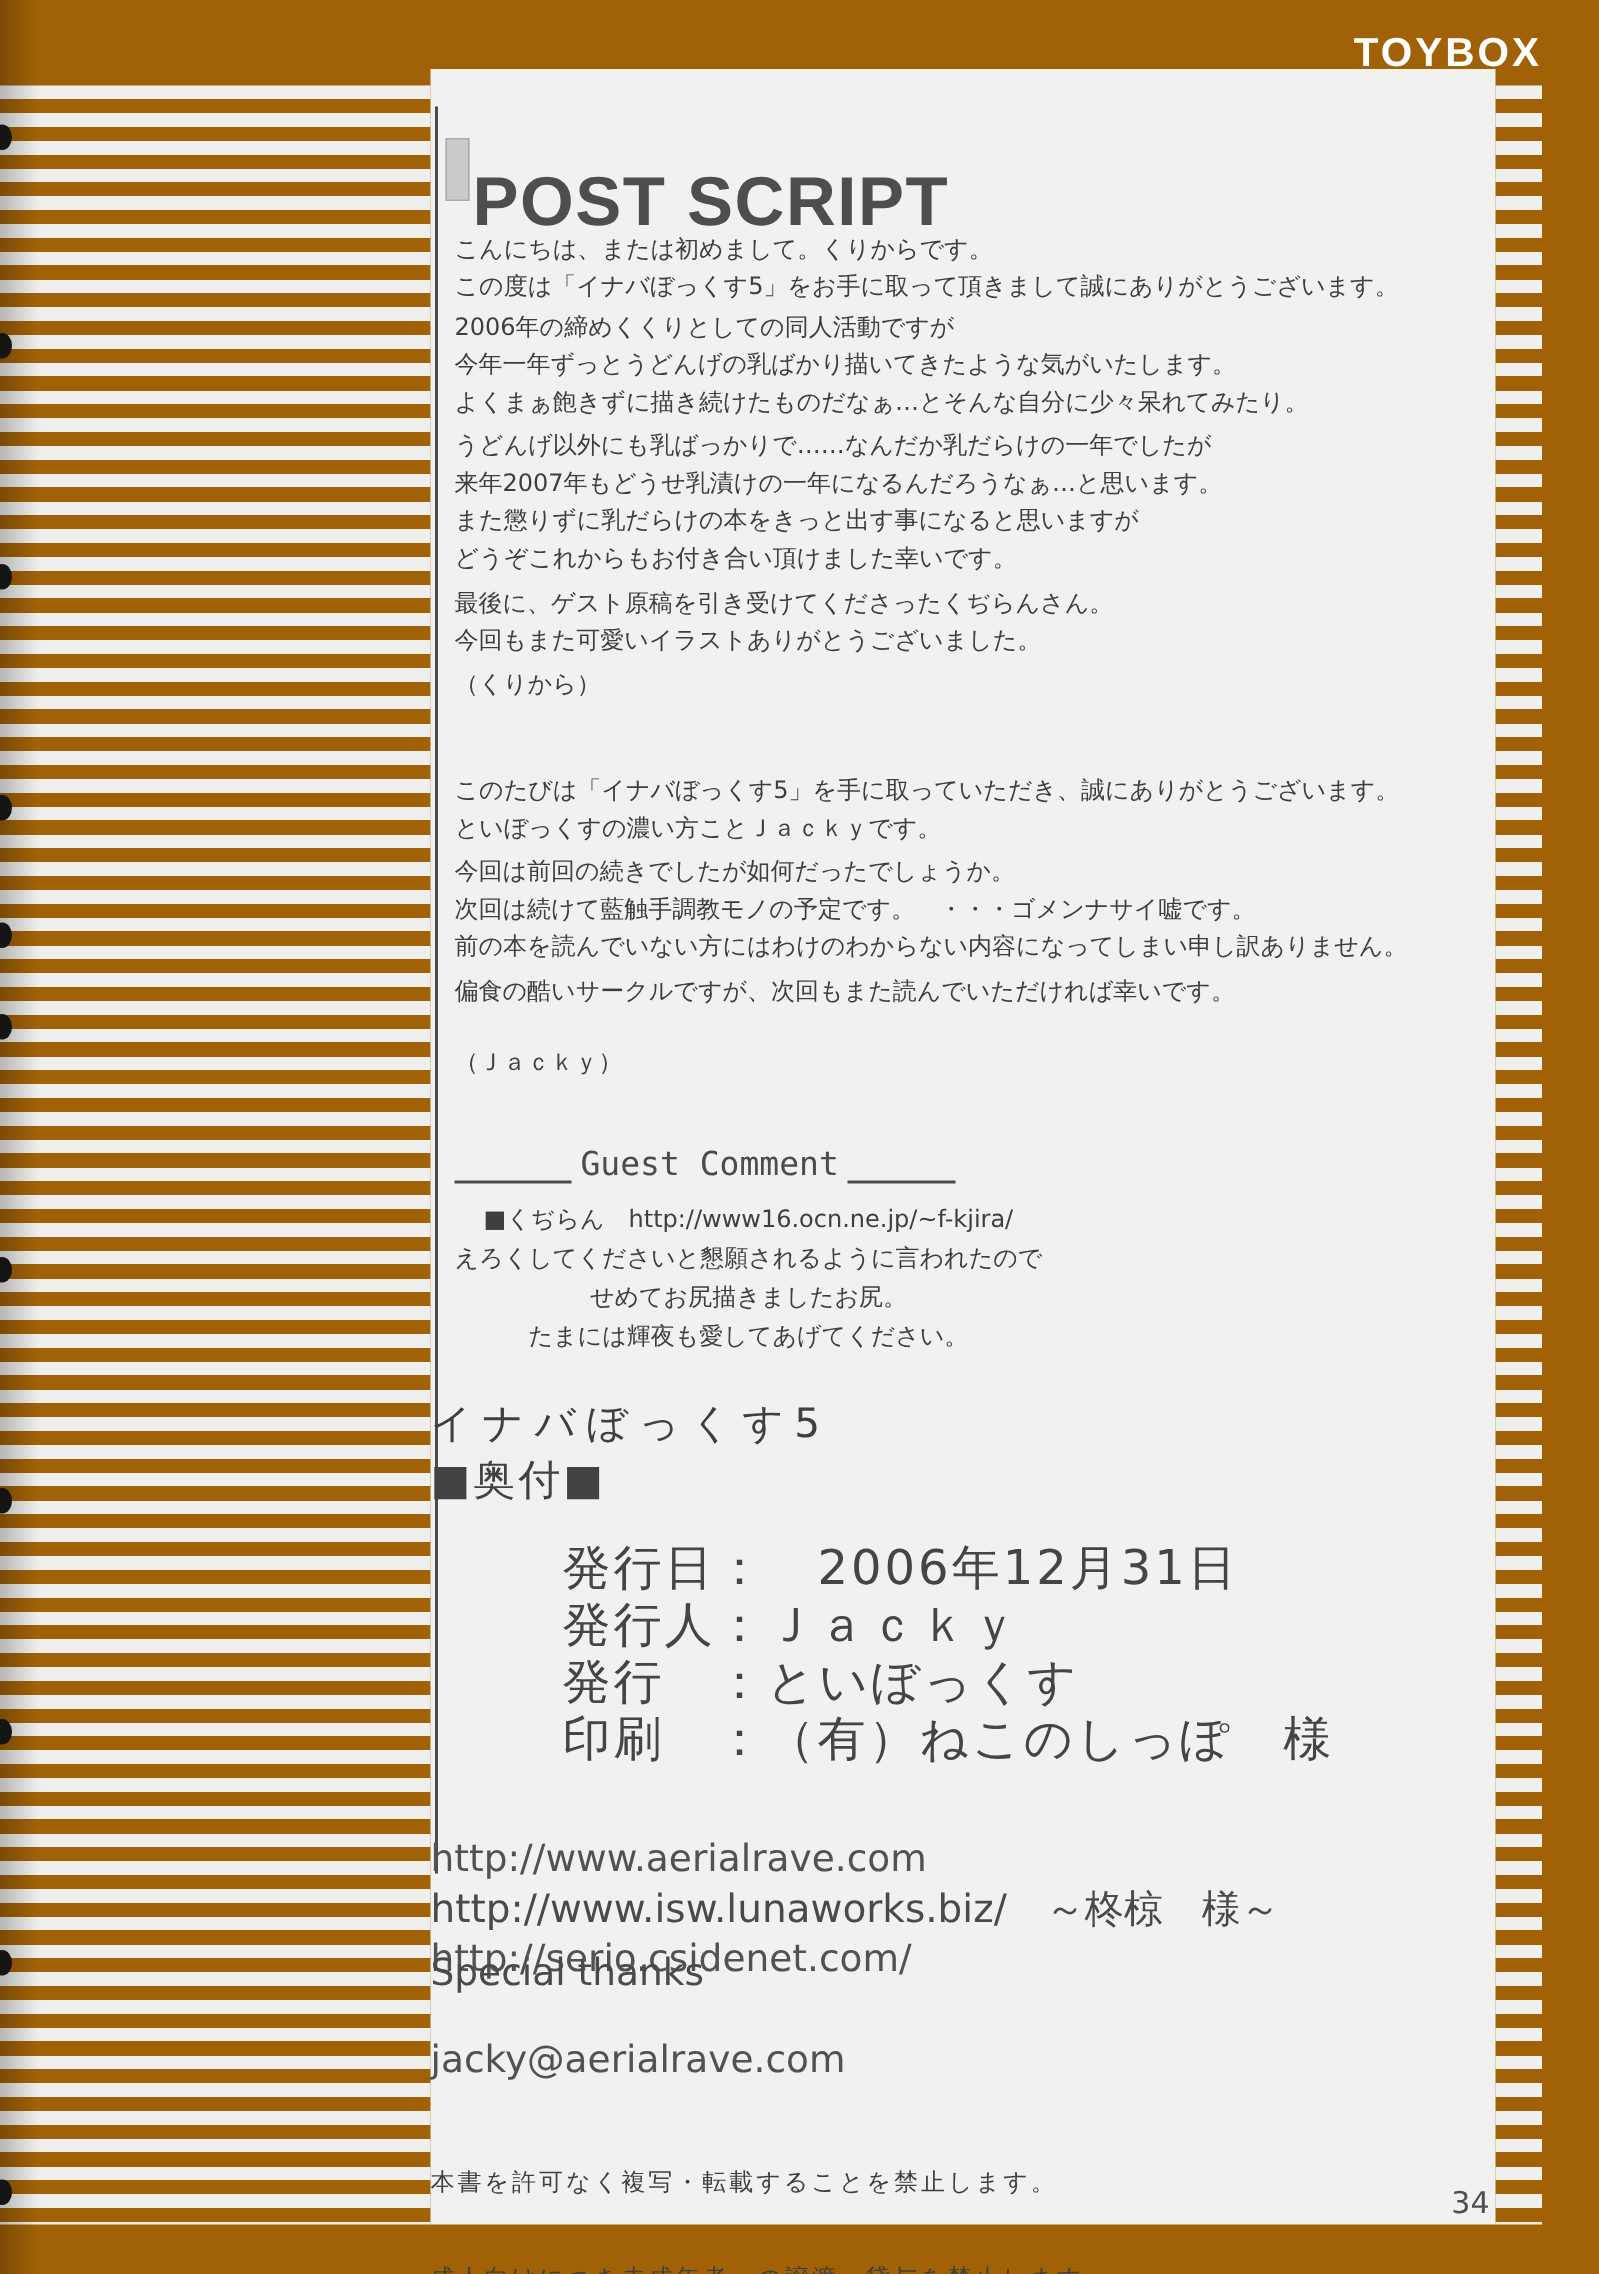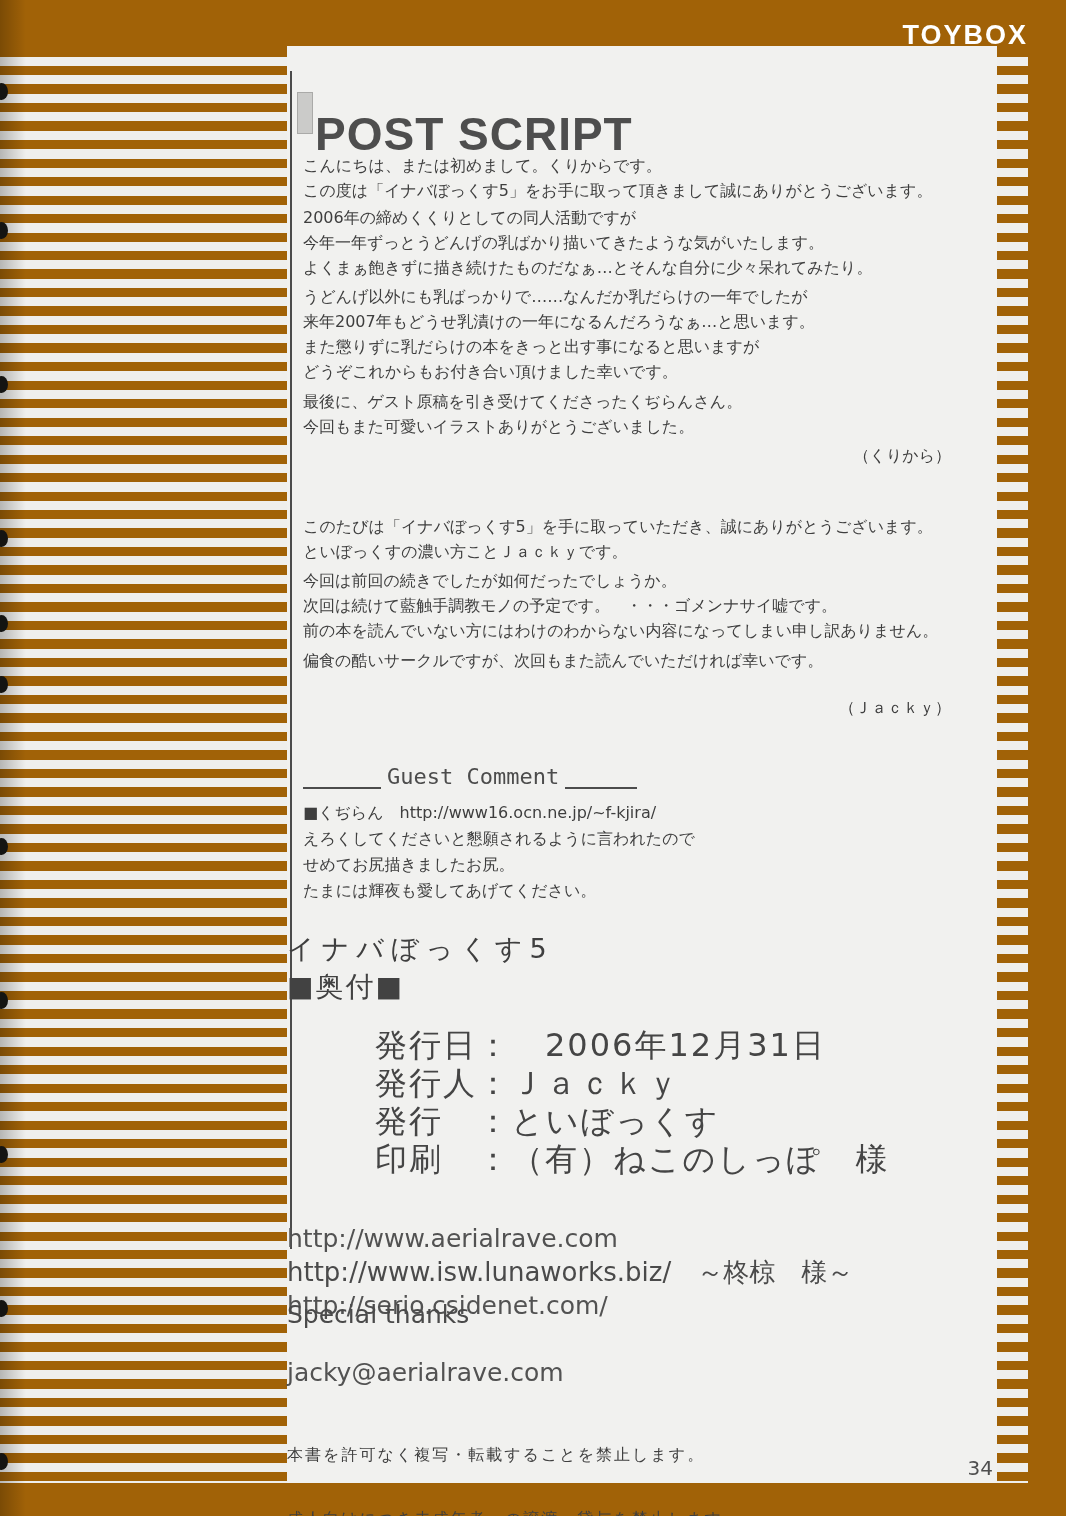--- a/index.html
+++ b/index.html
@@ -17,28 +17,28 @@
   .brand{position:absolute;top:20px;right:38px;color:#fff;font-weight:bold;font-size:27px;
          letter-spacing:2px;font-family:"Liberation Sans","DejaVu Sans",sans-serif;}
   
   .page{position:absolute;left:287px;top:46px;width:710px;height:1437px;background:#f1f1ef;}
   .vrule{position:absolute;left:3px;top:25px;width:2px;height:1178px;background:#4b4b4b;}
   .ps-bar{position:absolute;left:10px;top:46px;width:14px;height:40px;background:#cbcbc9;border:1px solid #aaaaa8;}
   .ps-title{position:absolute;left:28px;top:36px;font-size:46px;font-weight:bold;color:#4e4e4e;
             letter-spacing:1px;font-family:"Liberation Sans","DejaVu Sans",sans-serif;margin-top:25px;}
   .col{position:absolute;left:16px;width:652px;}
   .bline{font-size:16px;line-height:25px;color:#3e3e3e;white-space:pre;}
-  .sig{position:absolute;left:16px;width:648px;text-align:right;font-size:16px;color:#3e3e3e;white-space:pre;}
+  .sig{position:absolute;left:16px;width:648px;font-size:16px;color:#3e3e3e;white-space:pre;}
   .gc-div{position:absolute;left:16px;top:713px;display:flex;align-items:flex-end;height:30px;color:#4c4c4c;}
   .gc-dash{height:2px;background:#4c4c4c;}
   .gc-dash.l{width:78px;}
   .gc-dash.r{width:72px;}
   .gc-label{font-family:"DejaVu Sans Mono",monospace;font-size:22px;margin:0 6px;white-space:pre;}
   .gc-lines{position:absolute;left:16px;top:754px;}
-  .gc-lines .bline{line-height:26px;}
+  .gc-lines .bline{line-height:26px;text-align:center;}
   .center{position:absolute;left:0;width:710px;text-align:left;color:#3f3f3f;white-space:pre;}
   .colo-title{top:885px;font-size:27px;letter-spacing:7px;}
   .colo-head{top:922px;font-size:28px;letter-spacing:2px;color:#424242;}
   .colo-rows{position:absolute;left:88px;top:980px;}
   .colo-row{font-size:32px;line-height:38px;letter-spacing:2px;color:#454545;white-space:pre;}
   .links{top:1140px;}
   .links div{font-size:25px;line-height:29px;color:#525252;}
   .thanks-label{top:1254px;font-size:25px;color:#4a4a4a;}
   .thanks-line{top:1209px;font-size:26px;color:#4a4a4a;}
   .notices{top:1358px;font-family:"DejaVu Serif","Liberation Serif",serif;}

